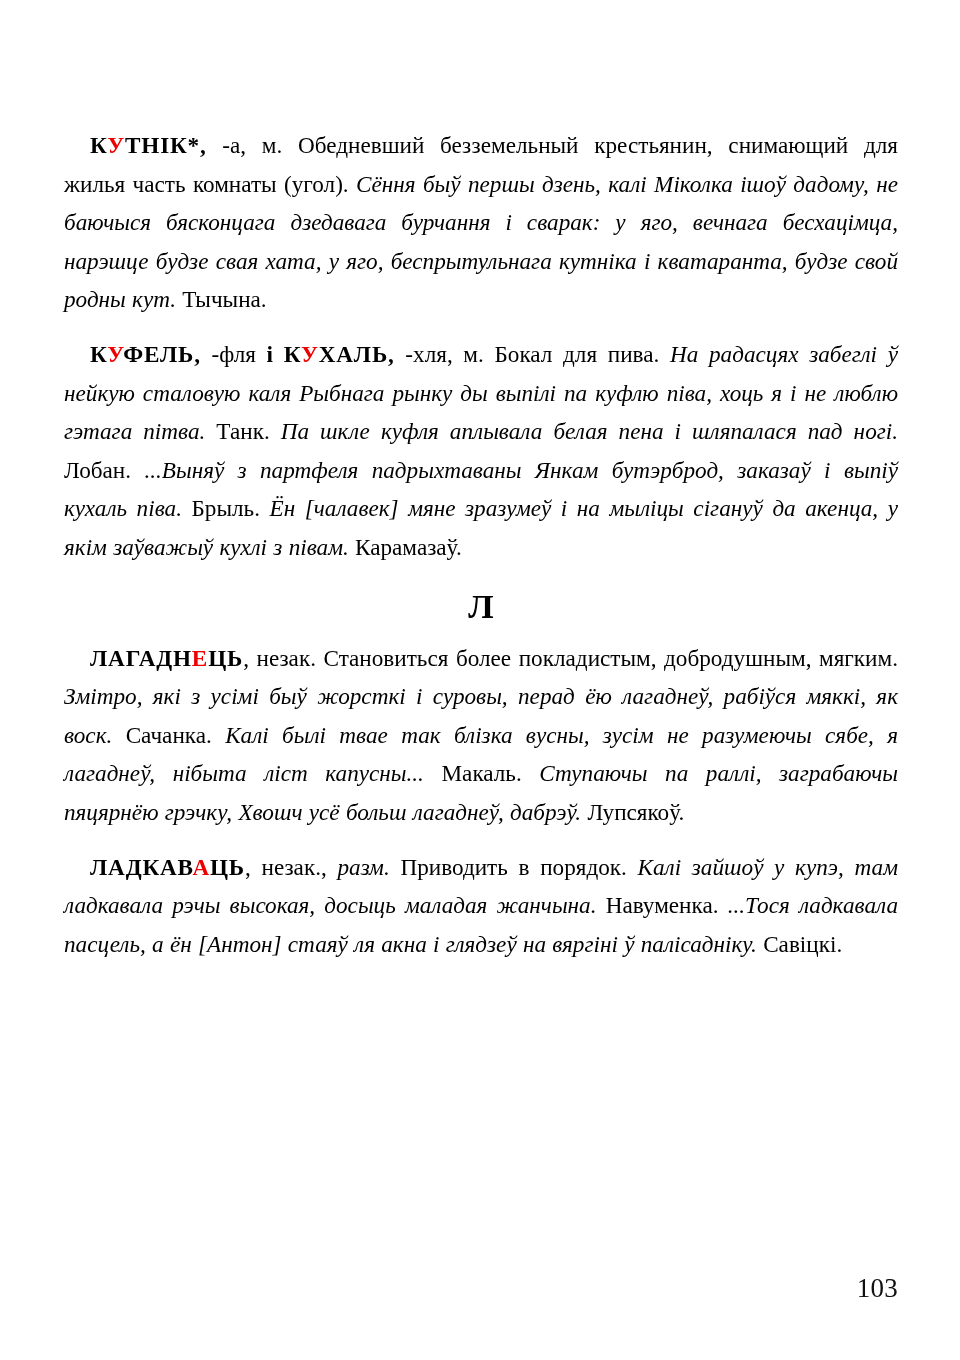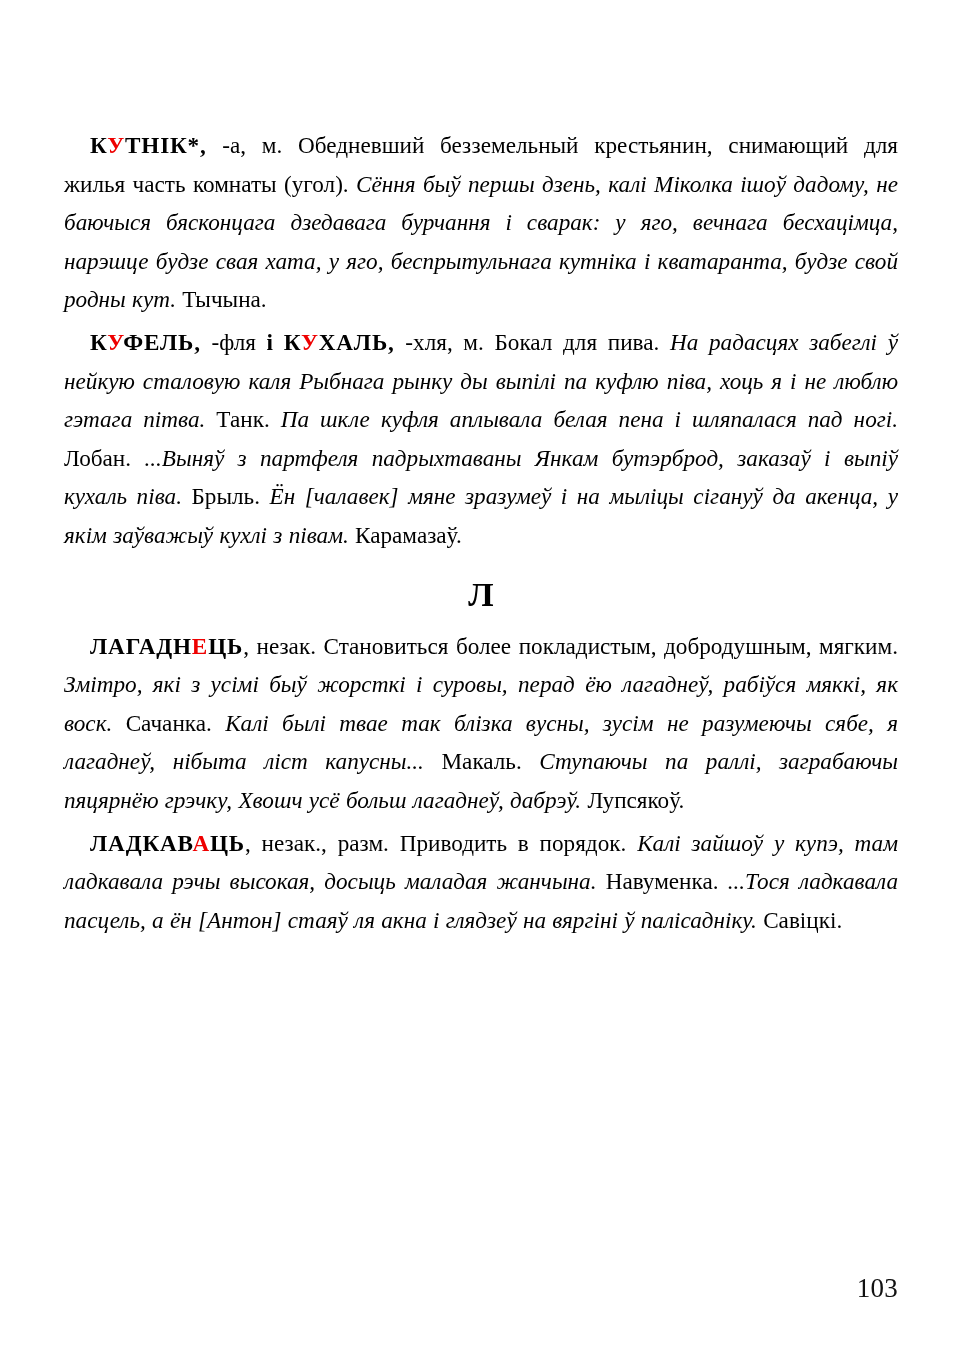--- a/index.html
+++ b/index.html
@@ -34,36 +34,37 @@
   .entry {
     margin: 0;
     text-align: justify;
     text-justify: inter-word;
     font-size: 23.2px;
     line-height: 38.6px;
     text-indent: 26px;
     hyphens: none;
     word-spacing: 0.02em;
   }
-  .entry + .entry { margin-top: 4px; }
+  .entry + .entry { margin-top: 16px; }
 
   
   .hw {
     font-weight: bold;
     letter-spacing: 0.035em;
   }
   .hw-sep {
     font-weight: bold;
   }
   
   .acc { color: #ee0000; }
   .red { color: #ee0000; }
 
   
   .lbl-i {
+    font-style: italic;
   }
 
   
   .def { font-style: normal; }
 
   
   .cit {
     font-style: italic;
     font-family: "Liberation Serif", "DejaVu Serif", serif;
   }

